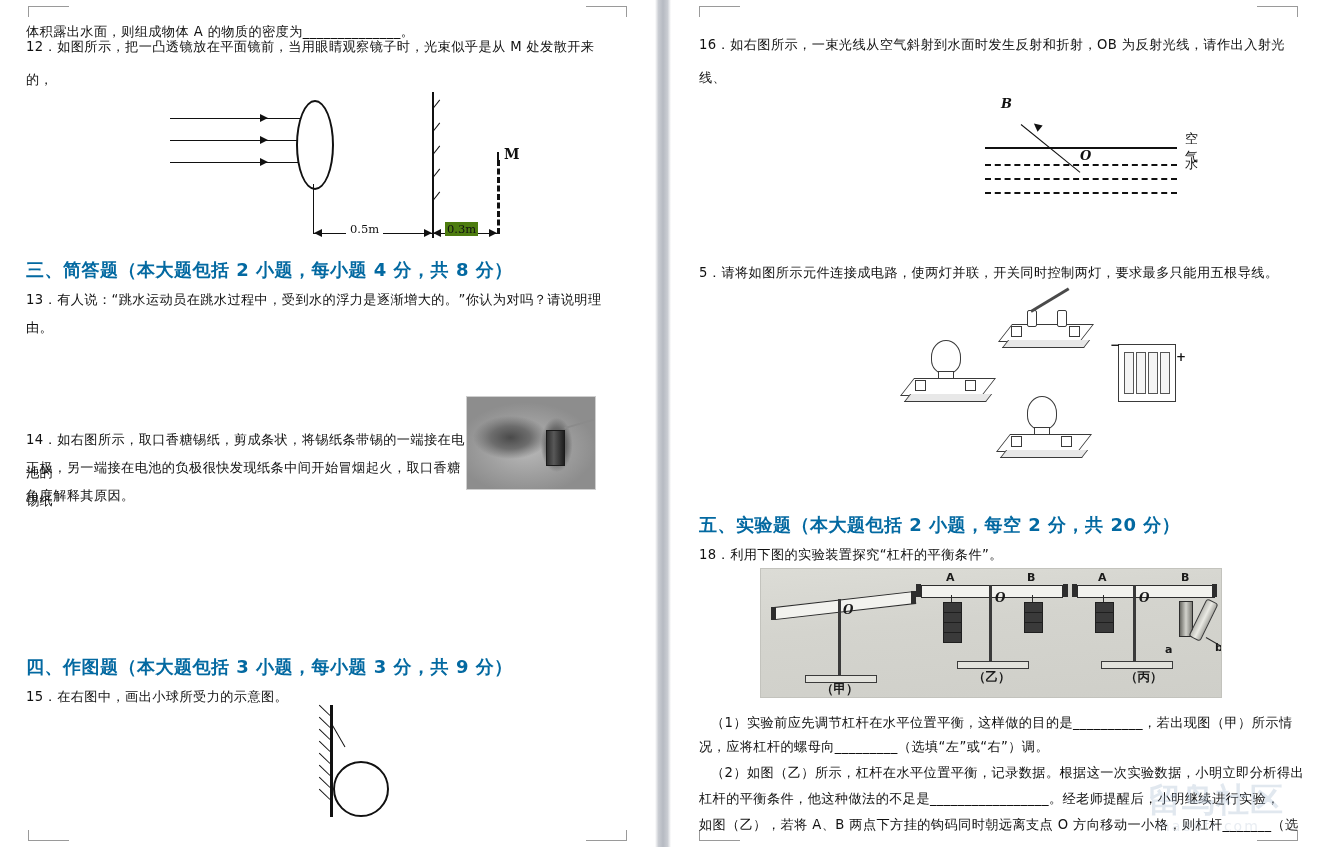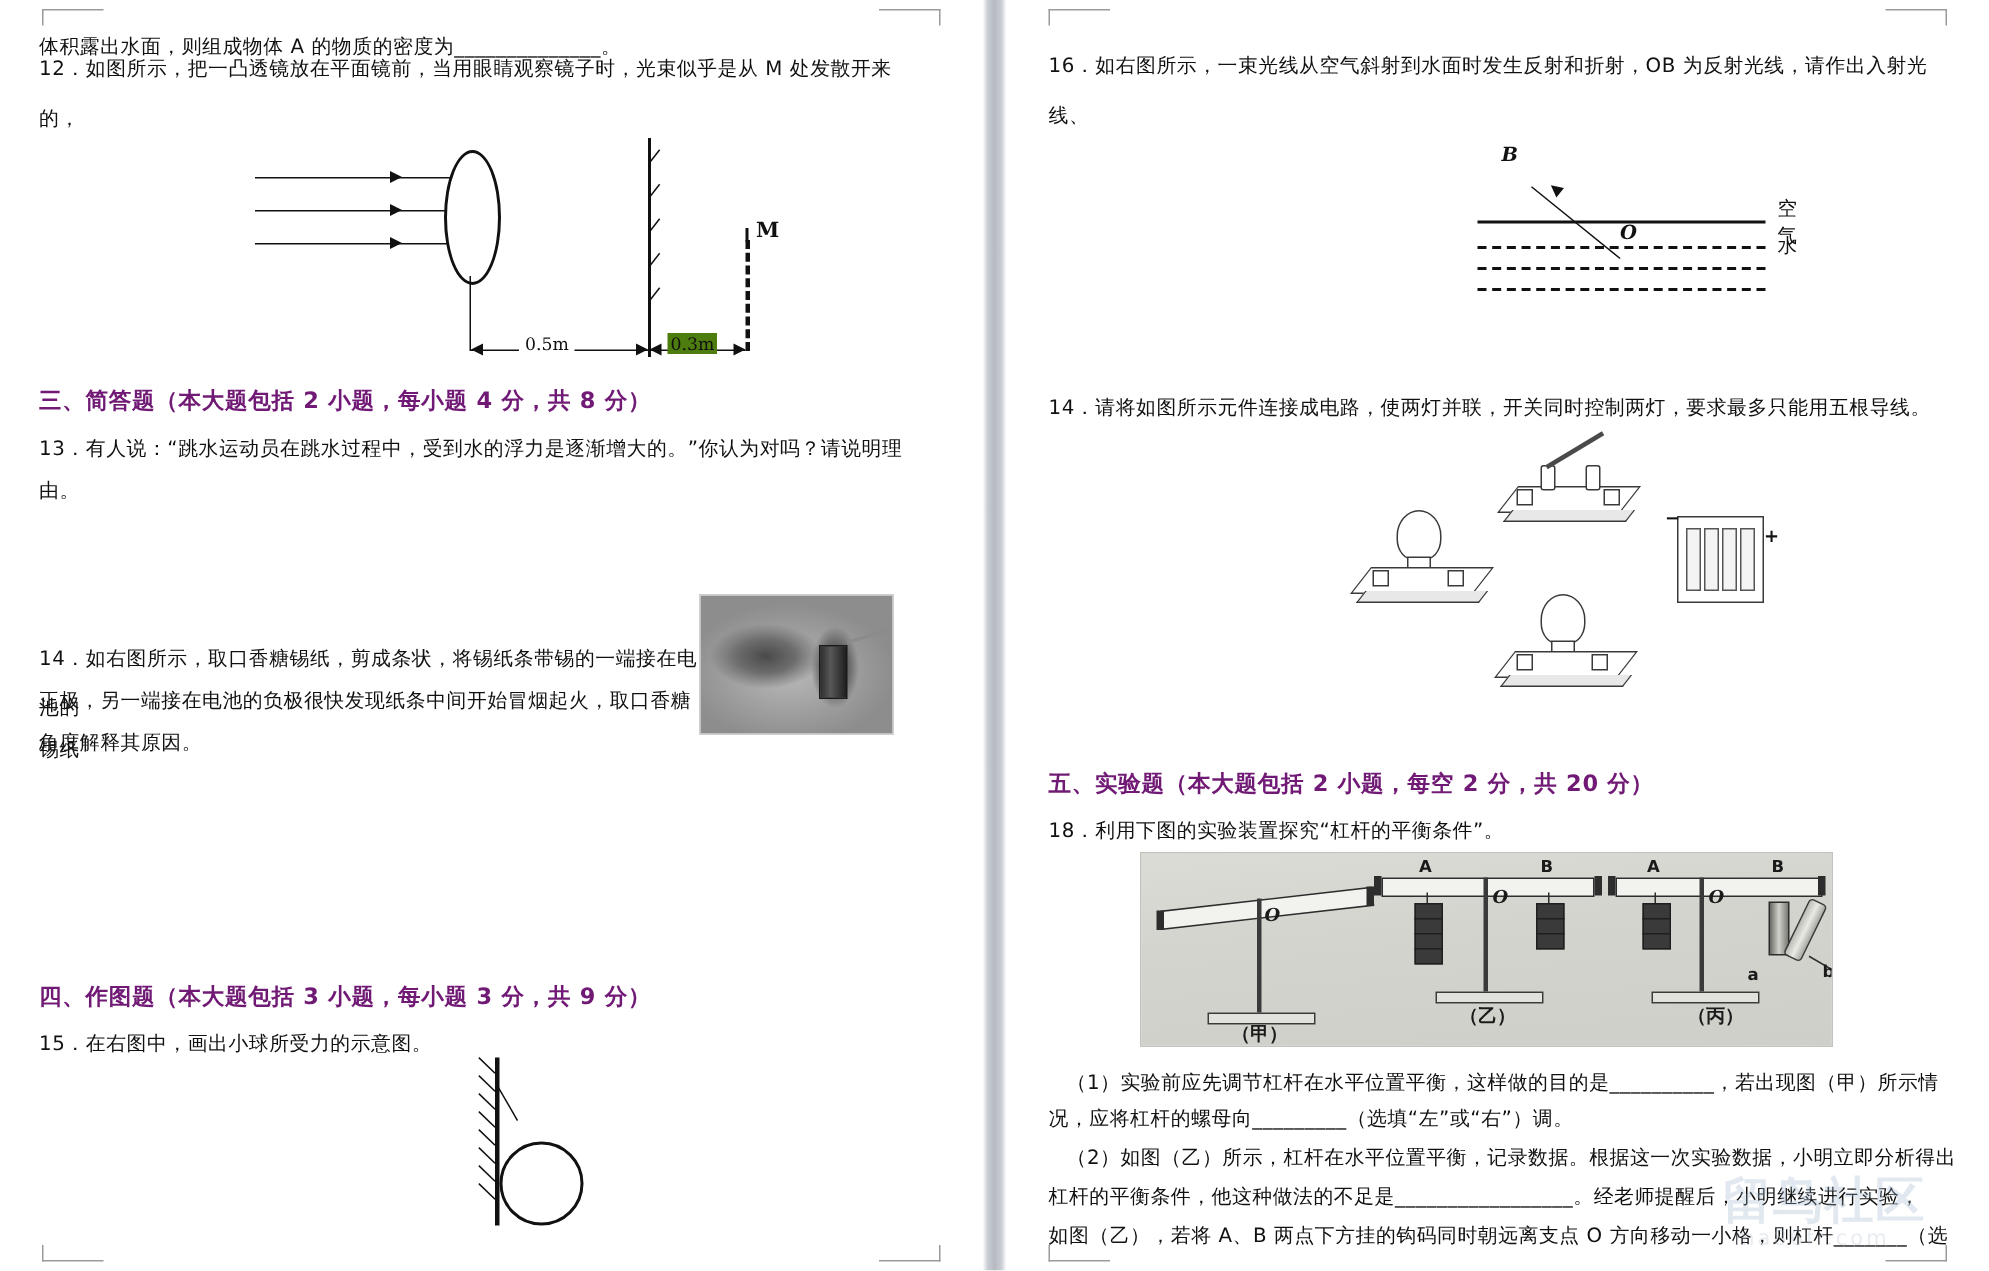--- a/index.html
+++ b/index.html
@@ -19,21 +19,21 @@
   .cm-tl{top:6px;left:28px;width:40px;height:10px;border-top-width:1.5px;border-left-width:1.5px;}
   .cm-tr{top:6px;right:28px;width:40px;height:10px;border-top-width:1.5px;border-right-width:1.5px;}
   .cm-bl{bottom:6px;left:28px;width:40px;height:10px;border-bottom-width:1.5px;border-left-width:1.5px;}
   .cm-br{bottom:6px;right:28px;width:40px;height:10px;border-bottom-width:1.5px;border-right-width:1.5px;}
 
   .body-text{
     position:absolute;font-size:13.2px;line-height:33px;letter-spacing:.4px;
     color:#111;white-space:pre-wrap;
   }
   .sec-head{
-    position:absolute;font-size:15px;font-weight:bold;letter-spacing:.5px;color:#701a75;
+    position:absolute;font-size:18px;font-weight:bold;letter-spacing:.5px;color:#0369a1;
   }
 
   
   .fig12{position:absolute;left:150px;top:88px;width:420px;height:160px;}
   .ray{position:absolute;height:0;border-top:1.6px solid #111;}
   .arrowhead{position:absolute;width:0;height:0;border-left:8px solid #111;
     border-top:4px solid transparent;border-bottom:4px solid transparent;}
   .lens{position:absolute;width:34px;height:86px;border:2.4px solid #111;border-radius:50%;background:#fff;}
   .vstem{position:absolute;width:0;border-left:1.6px solid #111;}
   .mirror{position:absolute;width:0;border-left:2.2px solid #111;}
@@ -216,21 +216,21 @@
     <div class="dashrow" style="left:0;top:86px;"></div>
     <div class="dashrow" style="left:0;top:100px;"></div>
     <div class="oblique" style="left:36px;top:32px;width:76px;transform:rotate(39deg);transform-origin:left center;"></div>
     <div class="arrowhead" style="left:48px;top:30px;transform:rotate(219deg);"></div>
     <div class="lbl-it" style="left:16px;top:4px;">B</div>
     <div class="lbl-it" style="left:95px;top:56px;">O</div>
     <div class="lbl-cn" style="left:200px;top:38px;">空气</div>
     <div class="lbl-cn" style="left:200px;top:63px;">水</div>
   </div>
 
-  <div class="body-text" style="left:28px;top:256px;width:610px;">14．请将如图所示元件连接成电路，使两灯并联，开关同时控制两灯，要求最多只能用五根导线。</div>
+  <div class="body-text" style="left:28px;top:256px;width:610px;">5．请将如图所示元件连接成电路，使两灯并联，开关同时控制两灯，要求最多只能用五根导线。</div>
 
   <div class="fig17" style="left:224px;top:288px;">
 
     <div style="position:absolute;left:106px;top:6px;width:96px;height:54px;">
       <div class="board" style="left:4px;top:30px;"></div>
       <div class="board2" style="left:4px;top:46px;"></div>
       <div class="post" style="left:26px;top:16px;"></div>
       <div class="post" style="left:56px;top:16px;"></div>
       <div class="switchlever" style="left:30px;top:16px;"></div>
       <div class="term" style="left:10px;top:32px;"></div>

